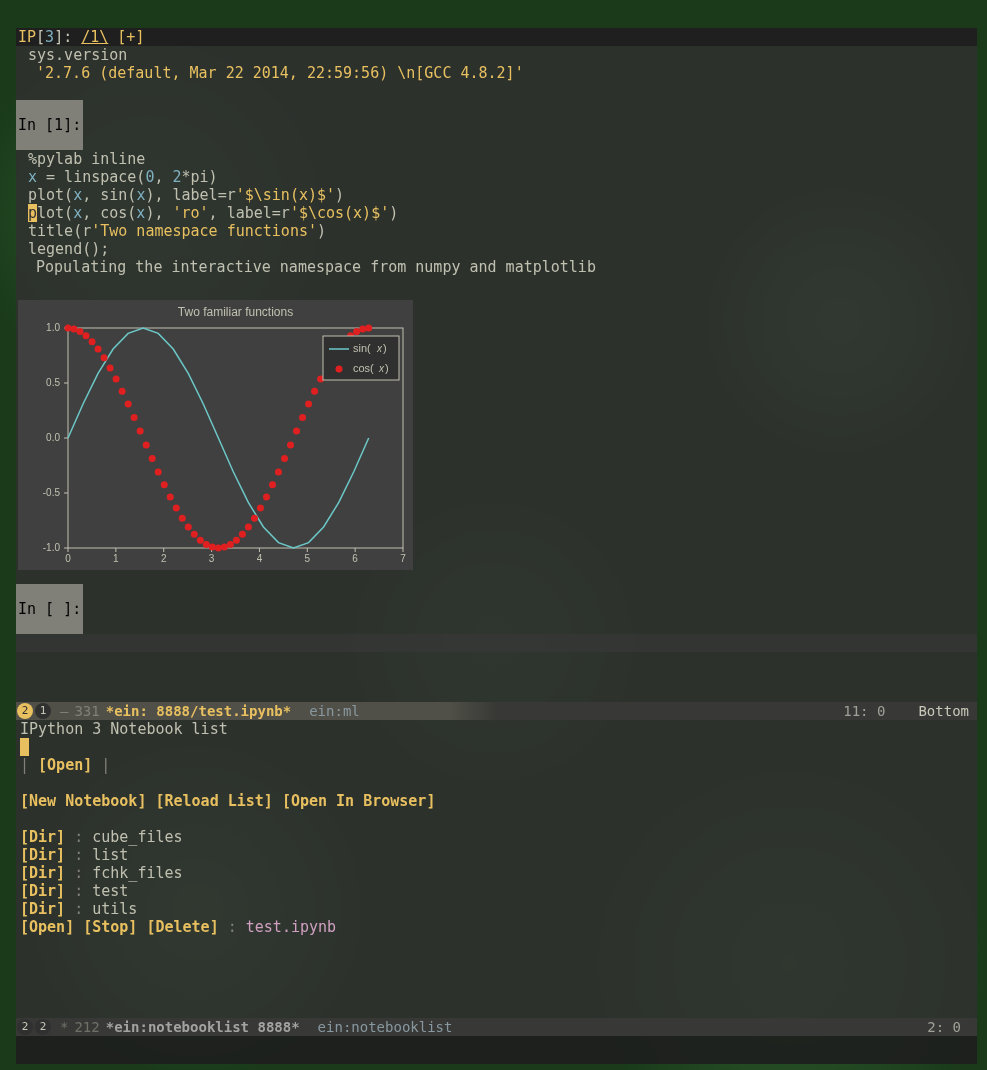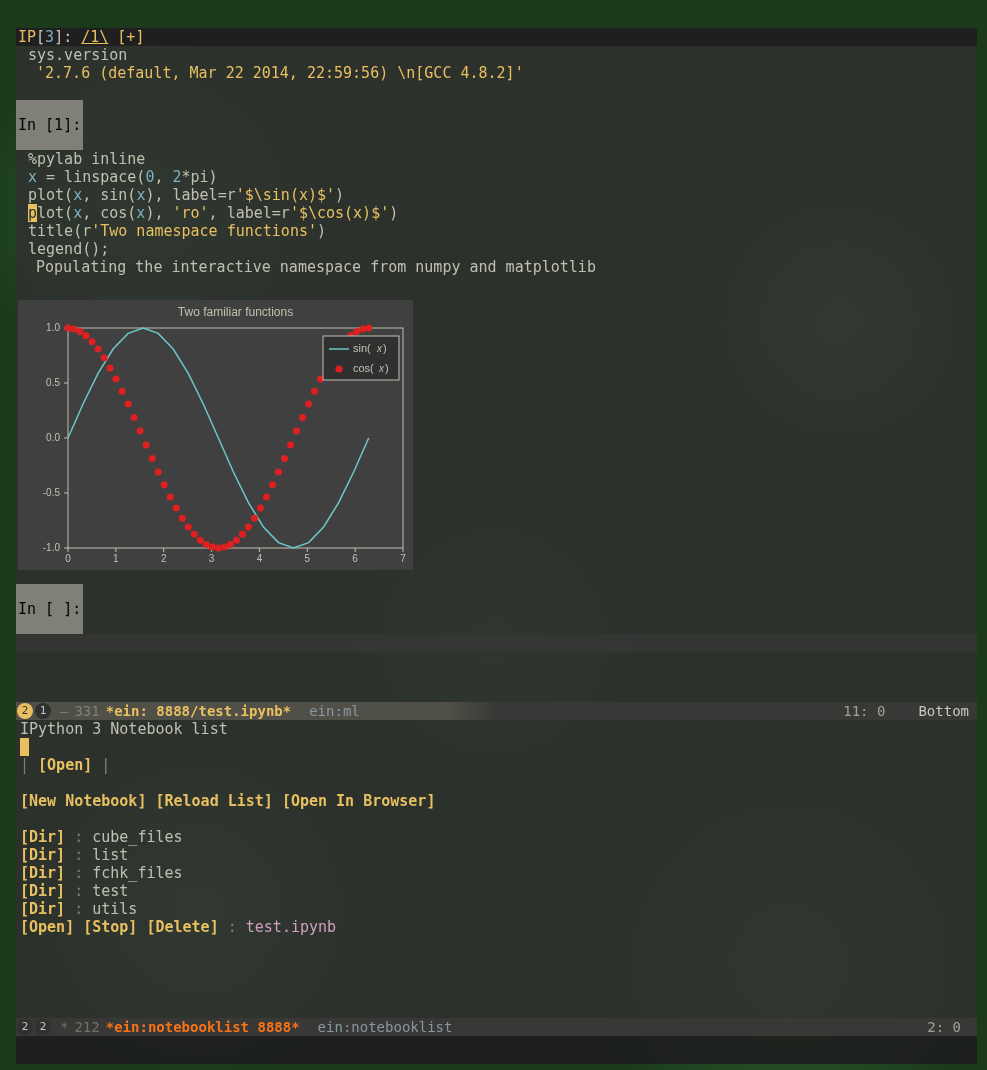--- a/index.html
+++ b/index.html
@@ -88,21 +88,21 @@
 }
 .badge-yellow { background: #e8c060; color: #303030; }
 .badge-dark { background: #303030; color: #c8c8b8; }
 .modeline .buffer-name { color: #e8c060; font-weight: bold; }
 .modeline .mode { color: #8898a0; text-align: right; }
 .modeline .pos { margin-left: auto; margin-right: 16px; color: #a0a098; }
 .modeline .bottom { color: #c8c8b8; margin-right: 8px; margin-left: 17px; }
 .modeline-inactive {
   background: #383836;
 }
-.modeline-inactive .buffer-name { color: #f97316; font-weight: bold; }
+.modeline-inactive .buffer-name { color: #a3a3a3; font-weight: bold; }
 .nb-list { padding-left: 4px; }
 .nb-action { color: #e8c060; font-weight: bold; }
 .nb-dir { color: #e8c060; font-weight: bold; }
 .nb-sep { color: #808078; }
 .nb-file { color: #d0a0c0; }
 svg text { font-family: sans-serif; }
 </style>
 </head>
 <body>
 

